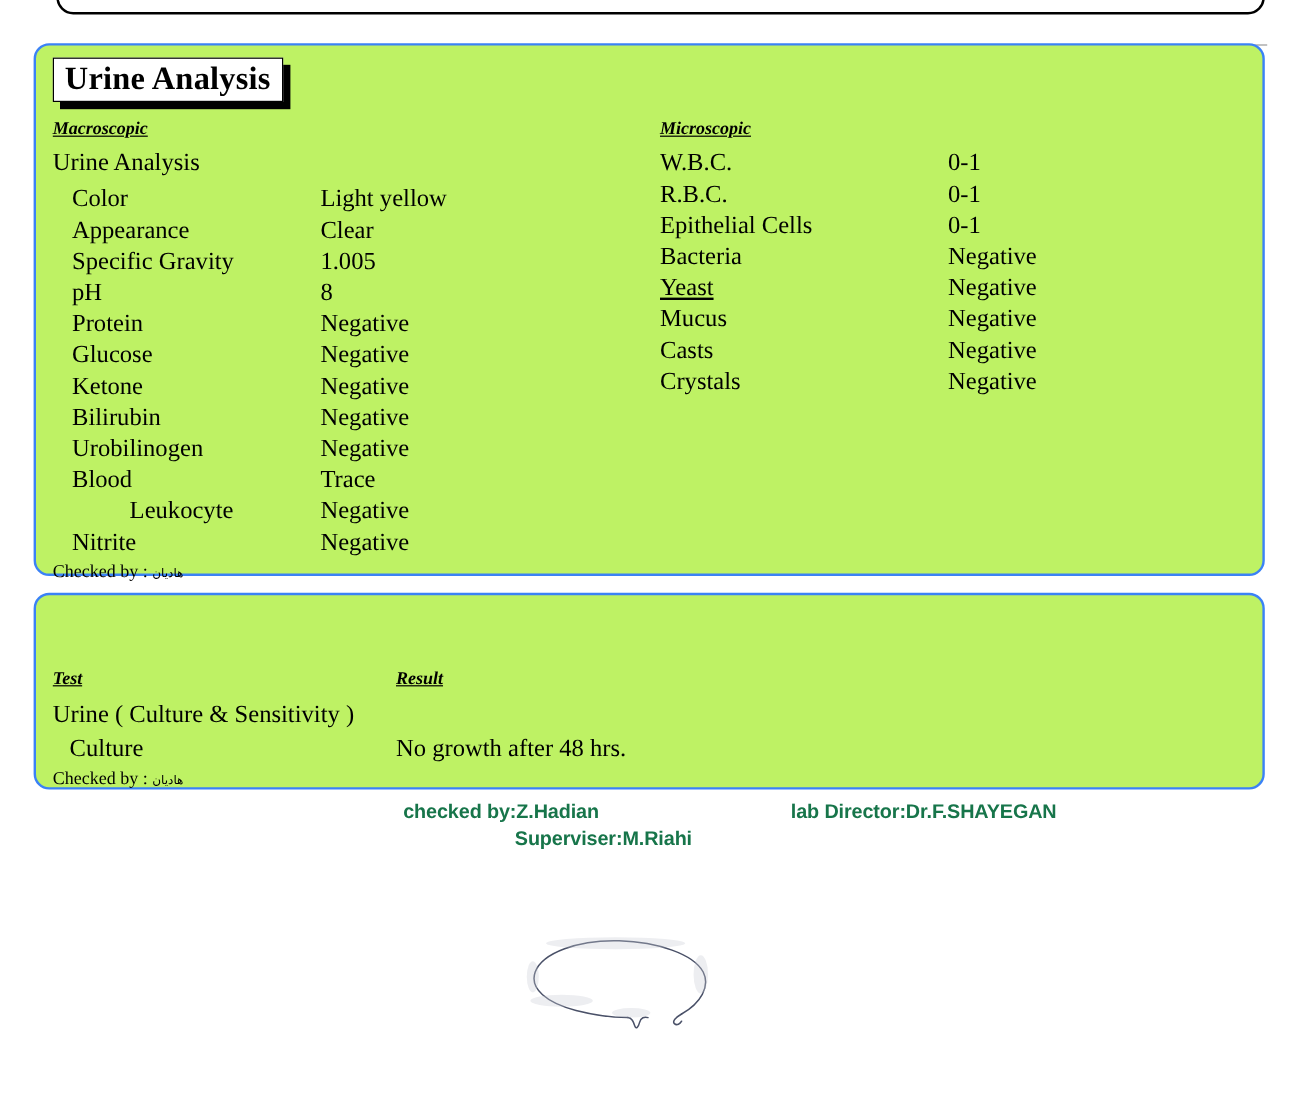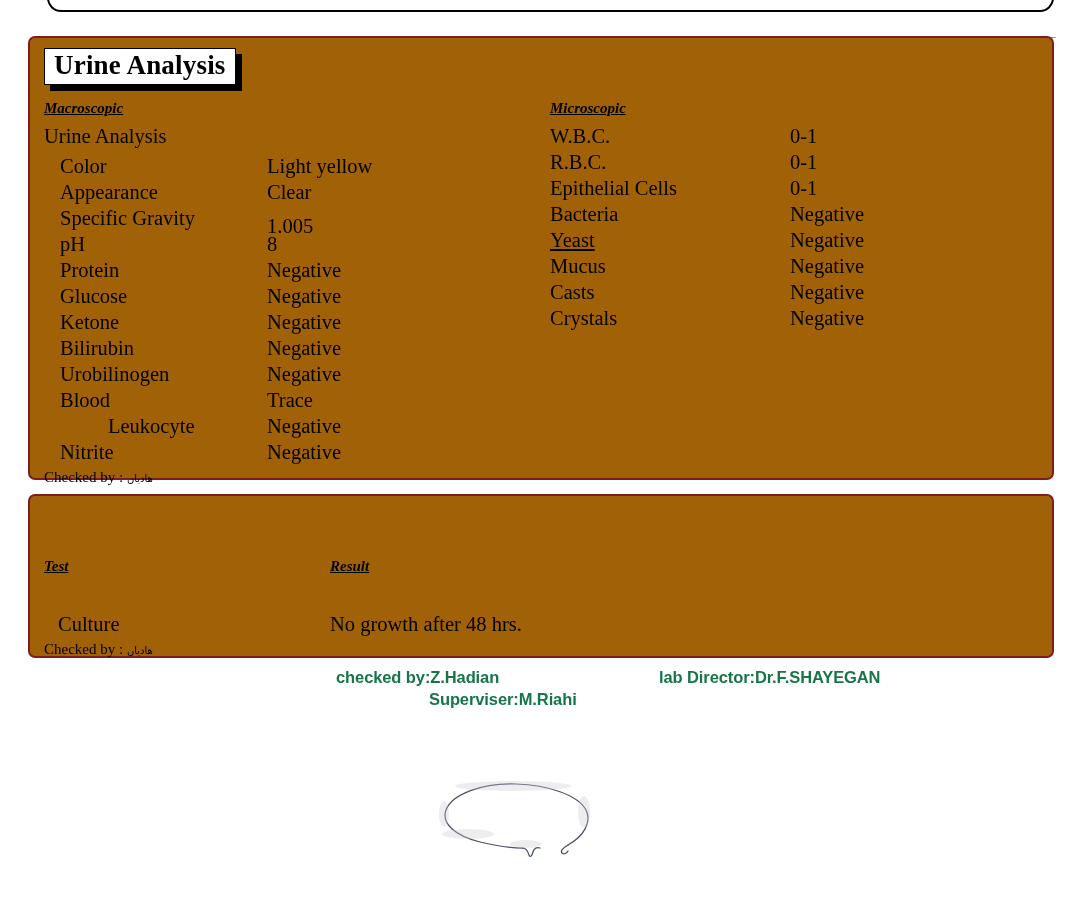--- a/index.html
+++ b/index.html
@@ -33,23 +33,23 @@
     left: 47px;
     top: 37px;
     width: 1009px;
     height: 1px;
     background: #9a9a9a;
   }
 
   
   .card {
     position: absolute;
-    border: 2px solid #7f1d1d;
-    border-radius: 7px;
-    background: #a16207;
+    border: 2px solid #3b82f6;
+    border-radius: 13px;
+    background: #bef264;
     box-sizing: border-box;
   }
   #card-urine {
     left: 28px;
     top: 36px;
     width: 1026px;
     height: 444px;
   }
   #card-bact {
     left: 28px;
@@ -156,21 +156,21 @@
   </div>
 
   <div class="col-head" style="left:14px; top:62px;">Macroscopic</div>
   <div class="group-name" style="left:14px; top:88px;">Urine Analysis</div>
 
   <div class="row-label" style="left:30px; top:118px;">Color</div>
   <div class="row-value" style="left:237px; top:118px;">Light yellow</div>
   <div class="row-label" style="left:30px; top:144px;">Appearance</div>
   <div class="row-value" style="left:237px; top:144px;">Clear</div>
   <div class="row-label" style="left:30px; top:170px;">Specific Gravity</div>
-  <div class="row-value" style="left:237px; top:170px;margin-top:8px;">1.005</div>
+  <div class="row-value" style="left:237px; top:170px;">1.005</div>
   <div class="row-label" style="left:30px; top:196px;">pH</div>
   <div class="row-value" style="left:237px; top:196px;">8</div>
   <div class="row-label" style="left:30px; top:222px;">Protein</div>
   <div class="row-value" style="left:237px; top:222px;">Negative</div>
   <div class="row-label" style="left:30px; top:248px;">Glucose</div>
   <div class="row-value" style="left:237px; top:248px;">Negative</div>
   <div class="row-label" style="left:30px; top:274px;">Ketone</div>
   <div class="row-value" style="left:237px; top:274px;">Negative</div>
   <div class="row-label" style="left:30px; top:300px;">Bilirubin</div>
   <div class="row-value" style="left:237px; top:300px;">Negative</div>
@@ -206,20 +206,21 @@
     <span>Checked by : </span><span class="fa">هادیان</span>
   </div>
 </div>
 
 <div class="card" id="card-bact">
 
 
   <div class="col-head" style="left:14px; top:62px;">Test</div>
   <div class="col-head" style="left:300px; top:62px;">Result</div>
 
+  <div class="group-name" style="left:14px; top:90px;">Urine ( Culture &amp; Sensitivity )</div>
 
   <div class="row-label" style="left:28px; top:118px;">Culture</div>
   <div class="row-value" style="left:300px; top:118px;">No growth after  48   hrs.</div>
 
   <div class="checked-by" style="left:14px; top:146px;">
     <span>Checked by : </span><span class="fa">هادیان</span>
   </div>
 </div>
 
 <div class="footer-sign" style="left:336px; top:668px;">checked by:Z.Hadian</div>

